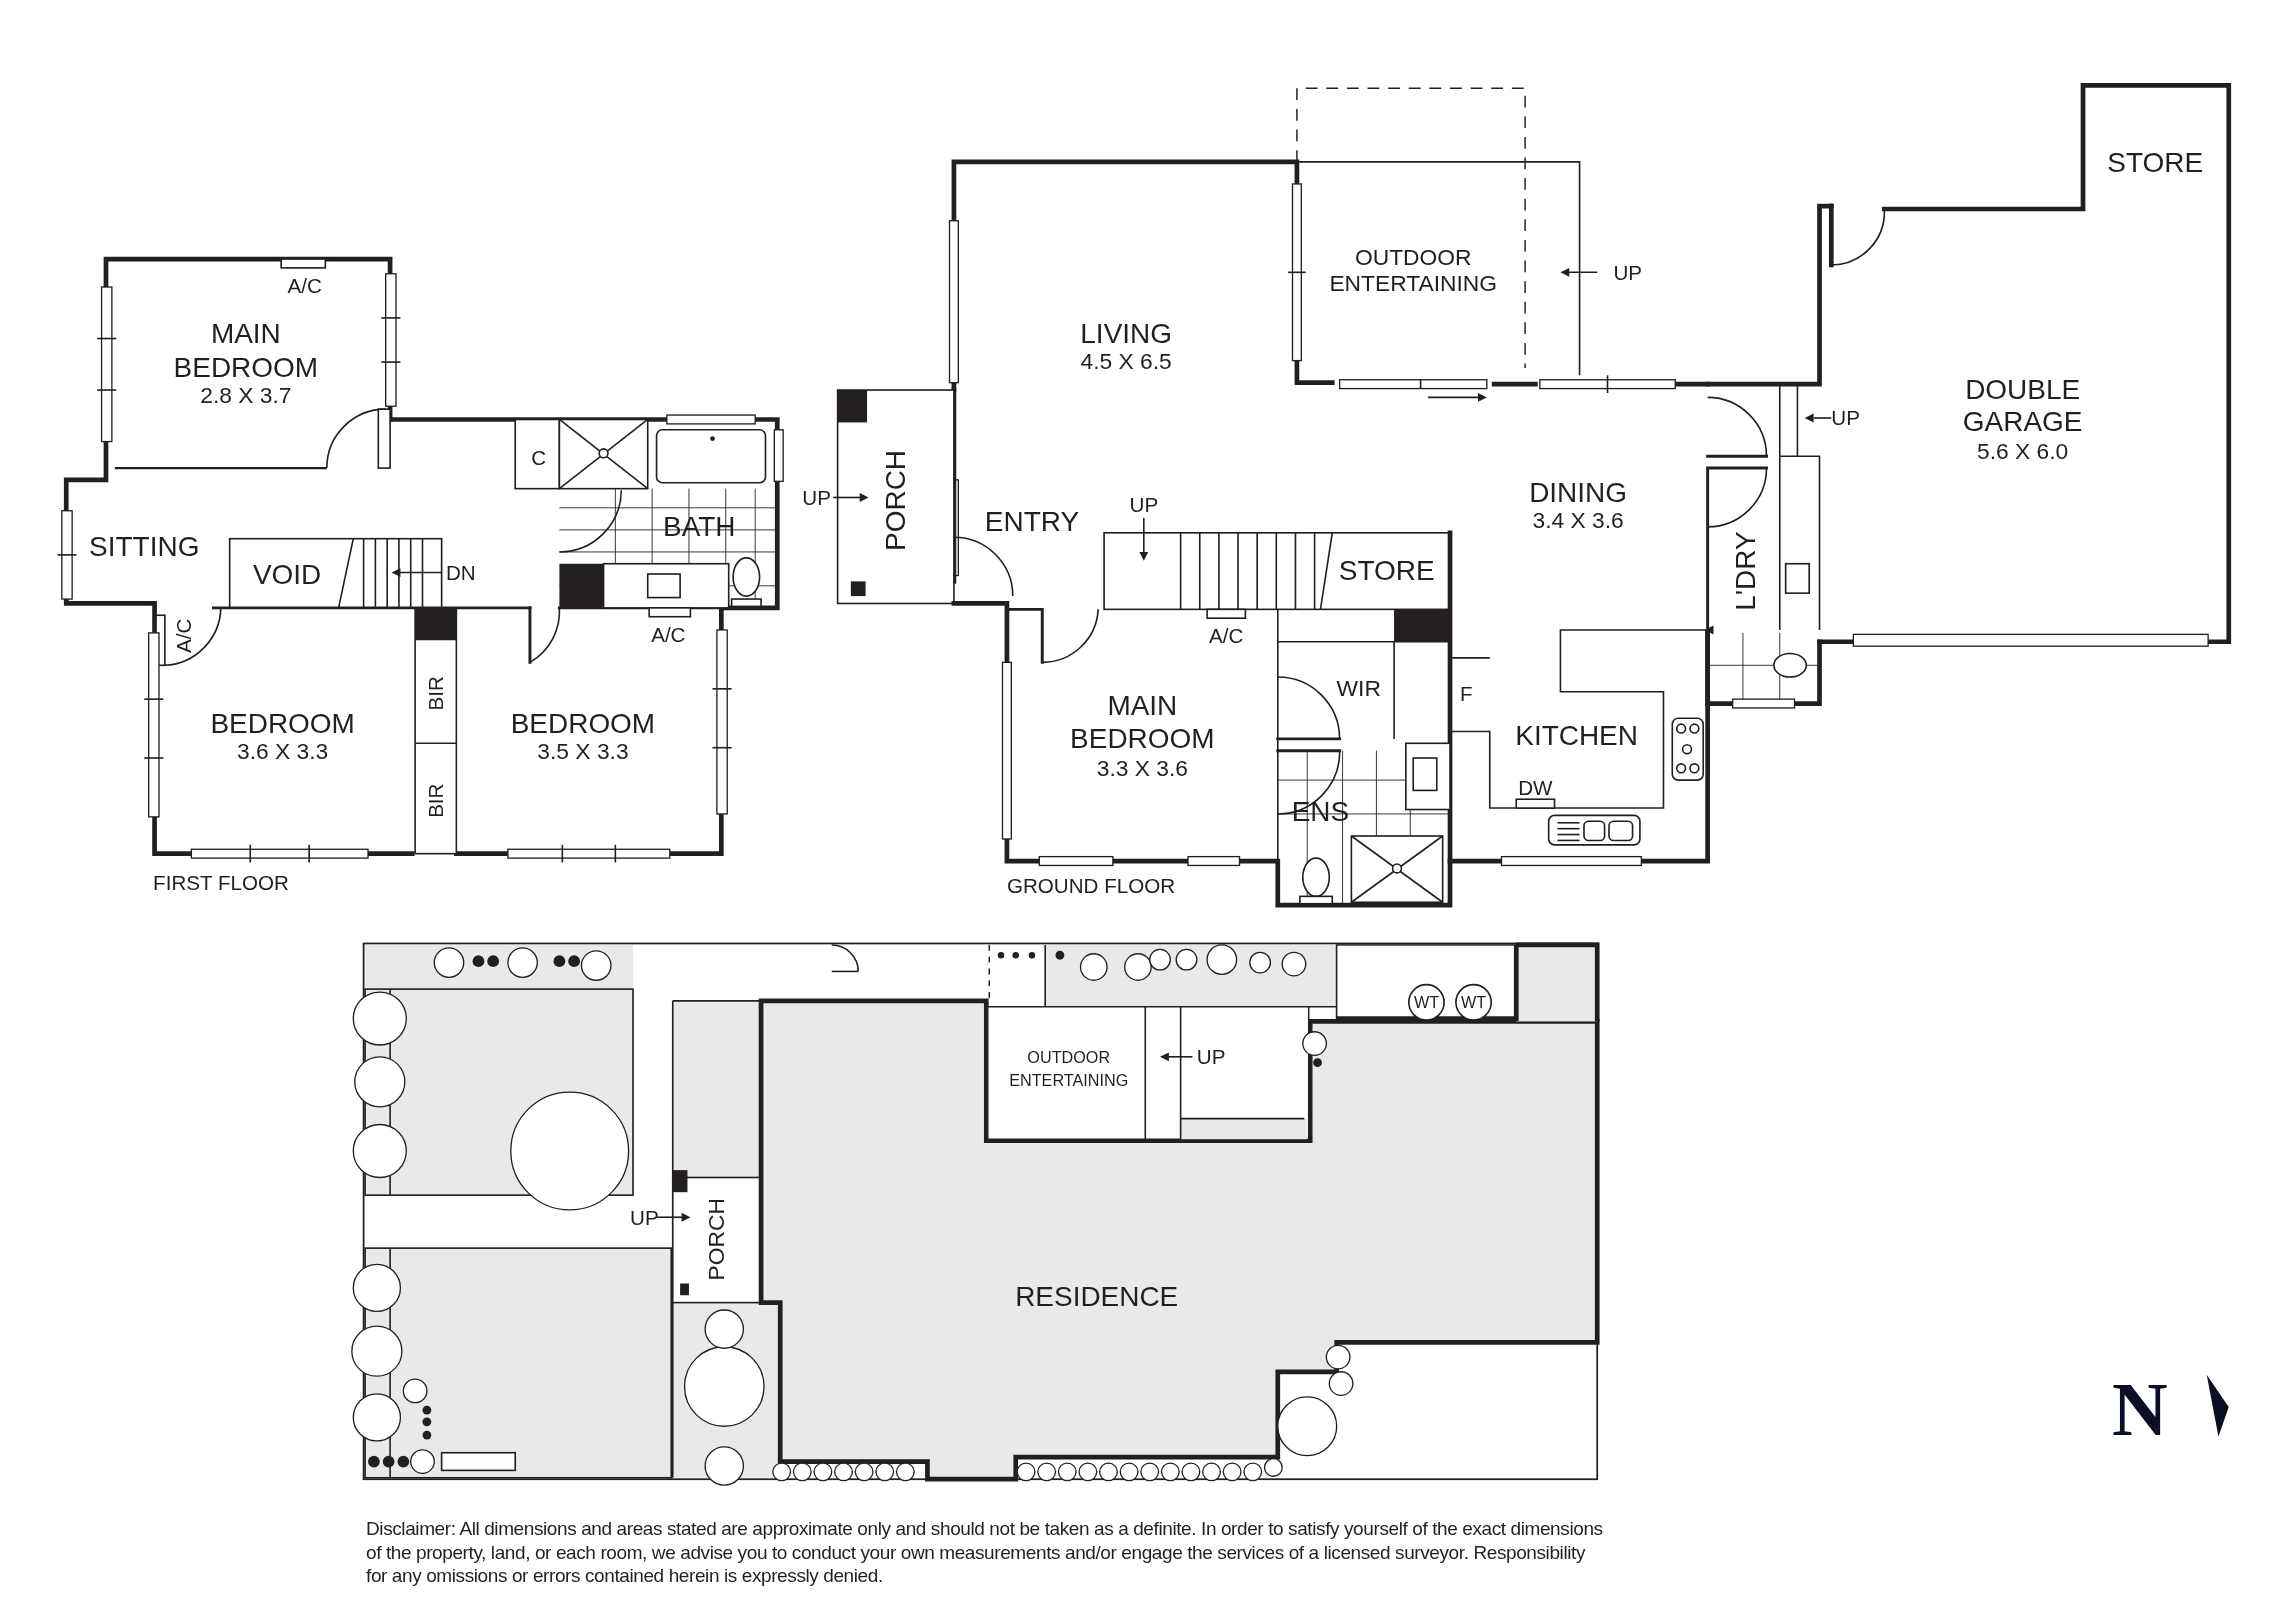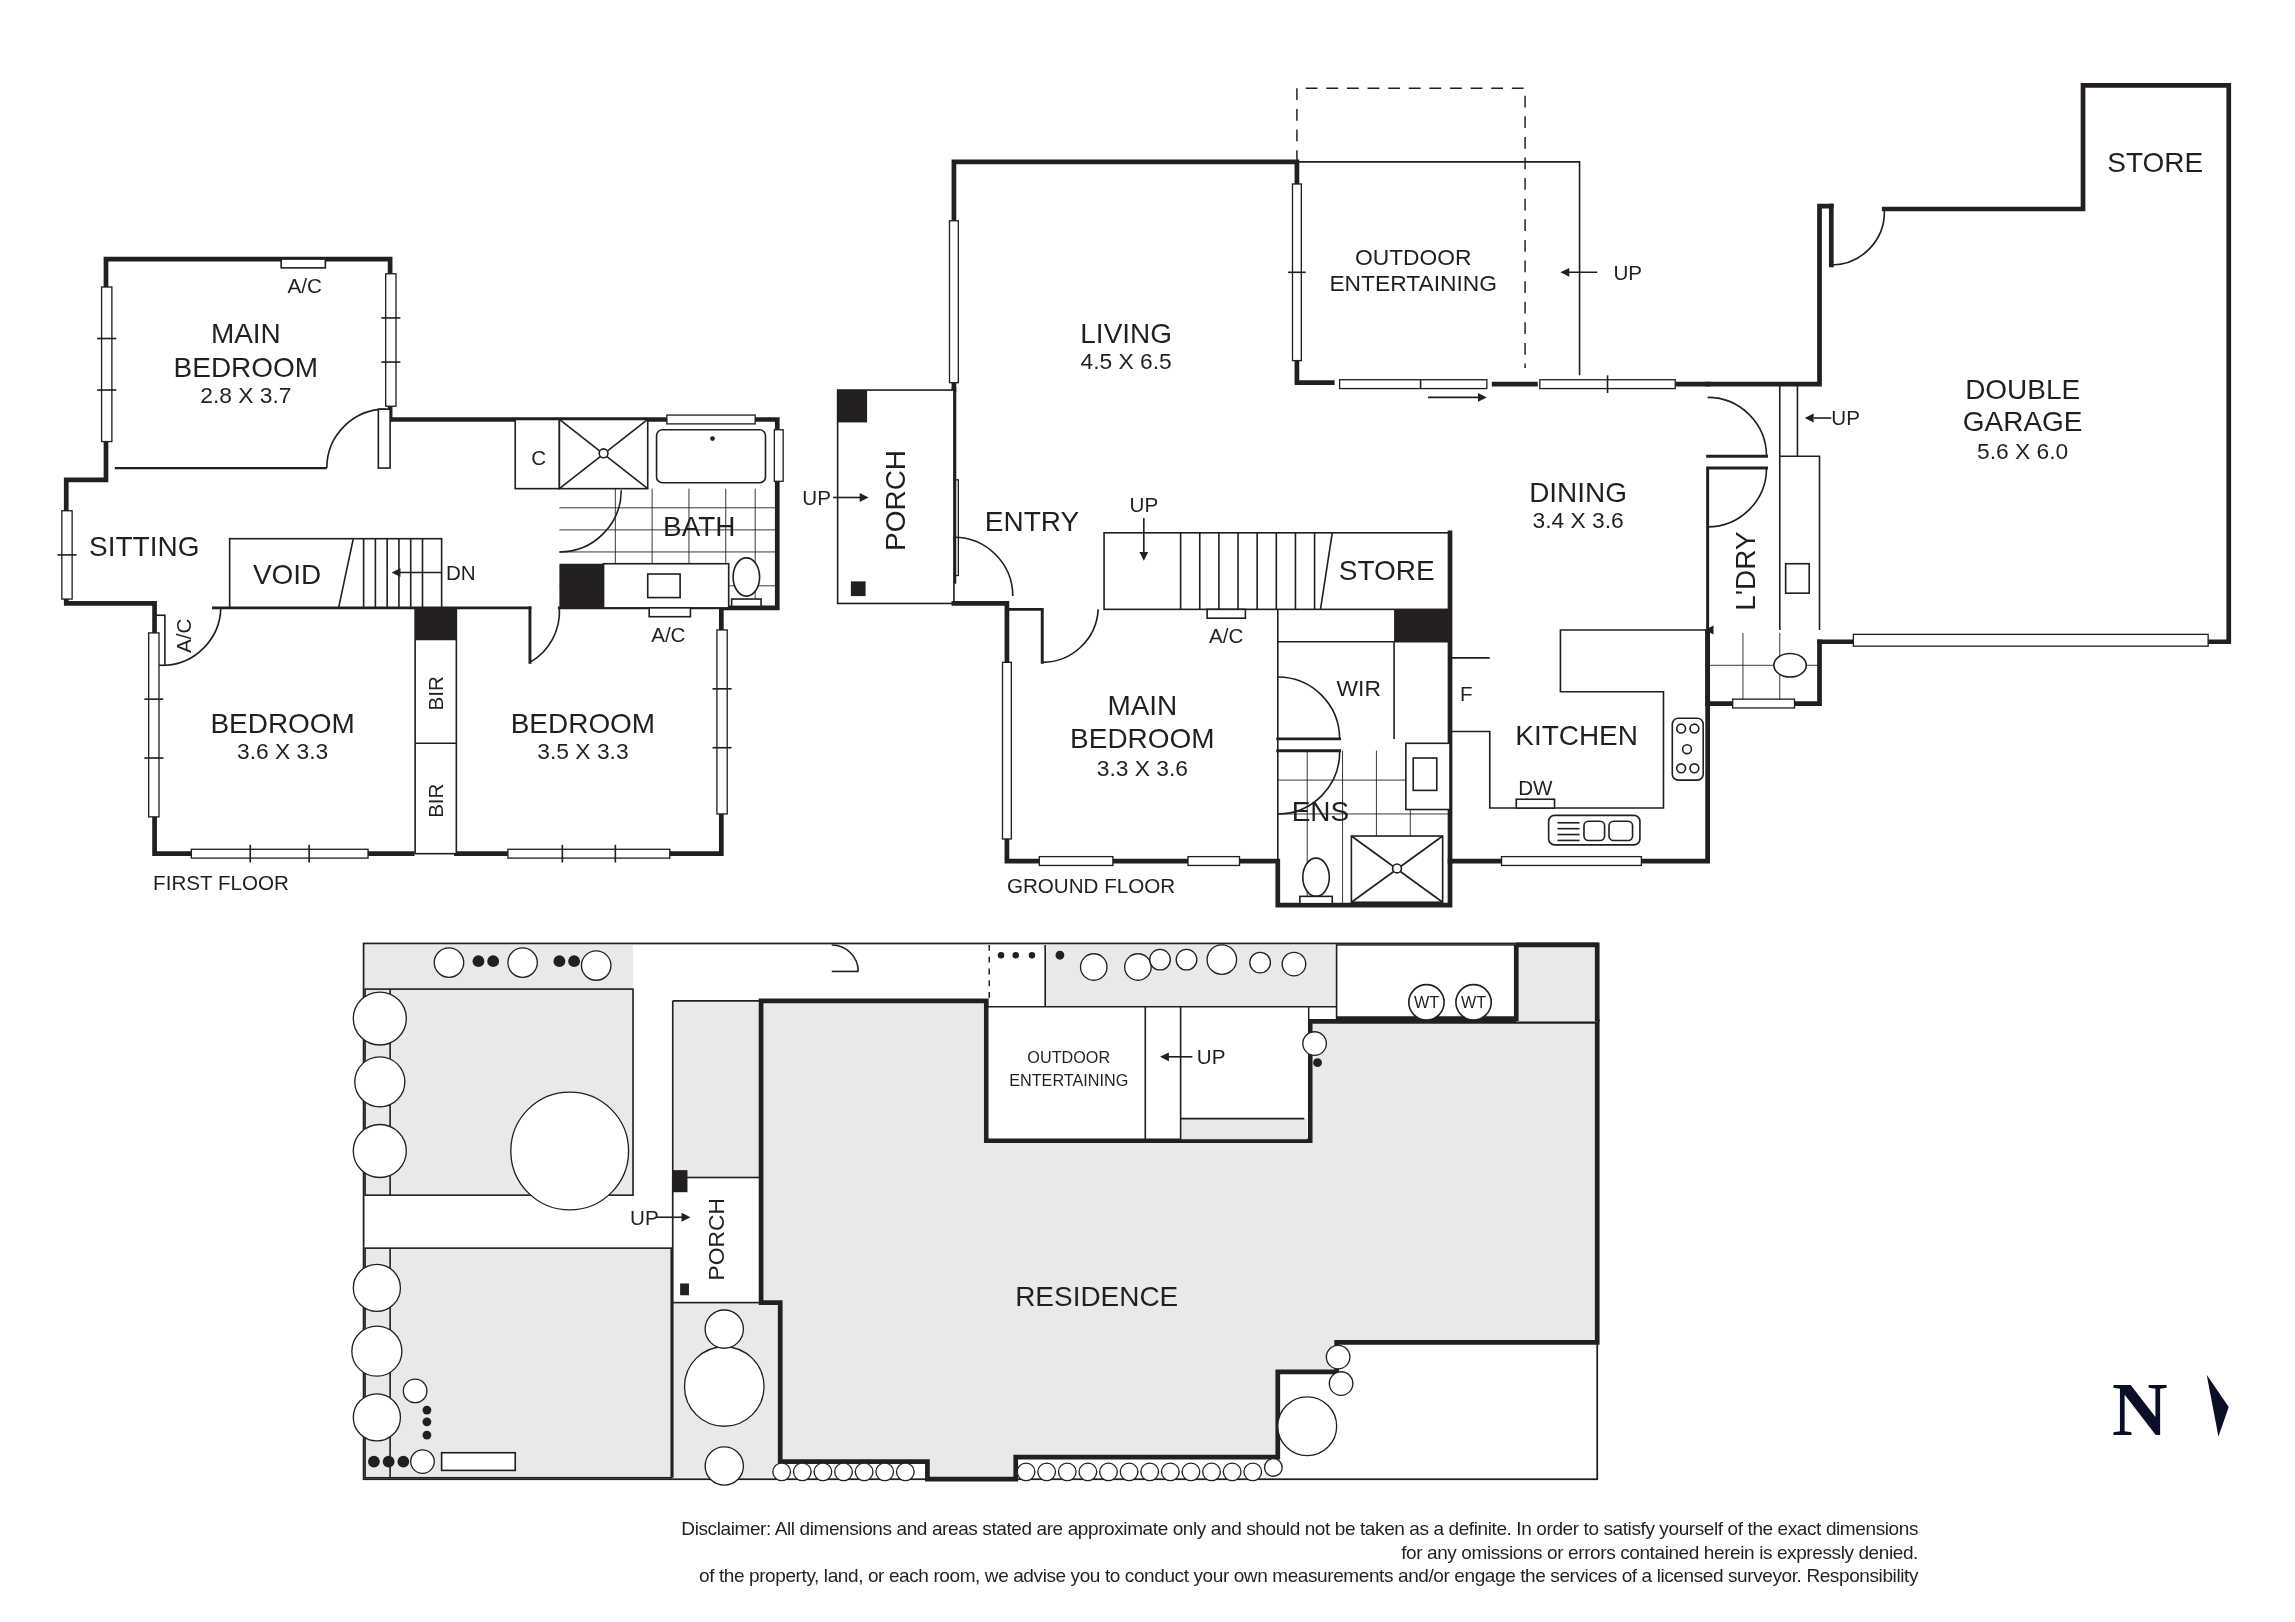--- a/index.html
+++ b/index.html
@@ -11,21 +11,21 @@
   .thinf { stroke: #231f20; stroke-width: 1.1; fill: #ffffff; }
   .win { stroke: #231f20; stroke-width: 0.9; fill: #ffffff; }
   .blk { fill: #231f20; }
   .grey { fill: #e8e9ea; }
   .tree { fill: #ffffff; stroke: #231f20; stroke-width: 0.9; }
   .dash { stroke: #231f20; stroke-width: 1; fill: none; stroke-dasharray: 8 6; }
   .lbl-big { font-size: 19px; }
   .lbl-dim { font-size: 15.5px; }
   .lbl-sm { font-size: 14px; }
   .lbl-xs { font-size: 11px; }
-  .disclaimer { position: absolute; left: 354px; top: 1517px; width: 1564px; text-align: right;
+  .disclaimer { position: absolute; left: 366px; top: 1517px; width: 1564px; text-align: left;
     font-family: "Liberation Sans", sans-serif; font-size: 19px; line-height: 23.6px; color: #231f20; letter-spacing: -0.4px; }
   .north { position: absolute; left: 2112px; top: 1371px; font-family: "Liberation Serif", "DejaVu Serif", serif;
     font-weight: bold; font-size: 77px; line-height: 1; color: #0b0f26; }
 </style>
 </head>
 <body>
 
 <svg id="plan" viewBox="0 0 1559 1102" preserveAspectRatio="none" xmlns="http://www.w3.org/2000/svg">
 
   <g>
@@ -425,16 +425,16 @@
     <text class="lbl-xs" x="1001" y="685" text-anchor="middle">WT</text>
   </g>
 
   <path d="M1499,934 L1514,956 L1507,976 Z" fill="#0b0f26"></path>
 </svg>
 
 <div class="north">N</div>
 
 <div class="disclaimer">
   <div>Disclaimer: All dimensions and areas stated are approximate only and should not be taken as a definite. In order to satisfy yourself of the exact dimensions</div>
+  <div>of the property, land, or each room, we advise you to conduct your own measurements and/or engage the services of a licensed surveyor. Responsibility</div>
   <div>for any omissions or errors contained herein is expressly denied.</div>
-  <div>of the property, land, or each room, we advise you to conduct your own measurements and/or engage the services of a licensed surveyor. Responsibility</div>
 </div>
 
 
 </body></html>

